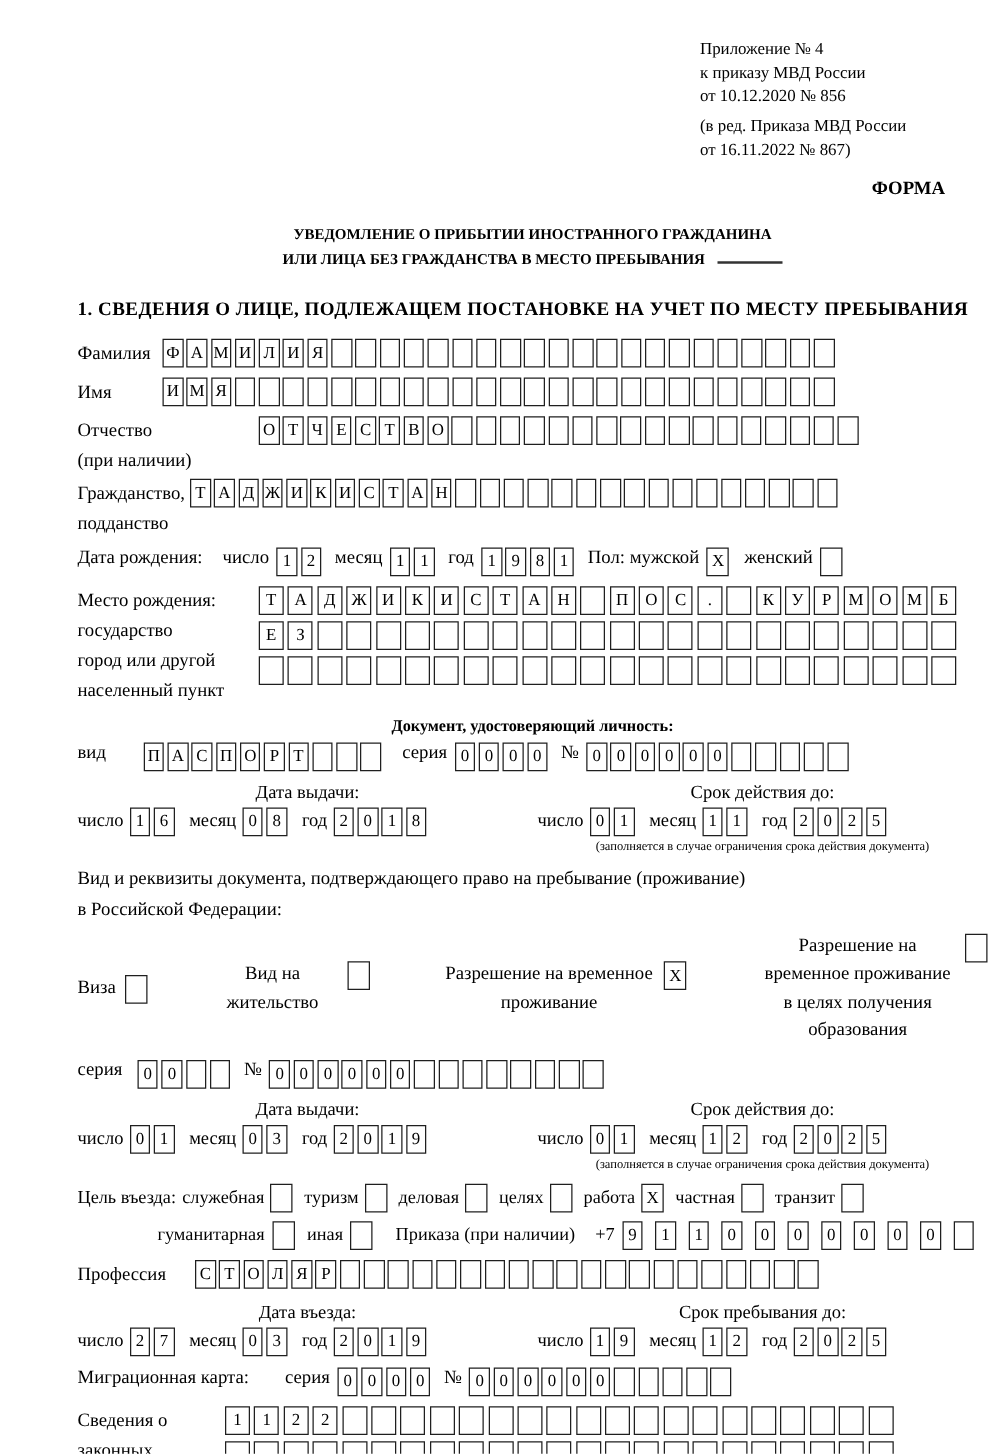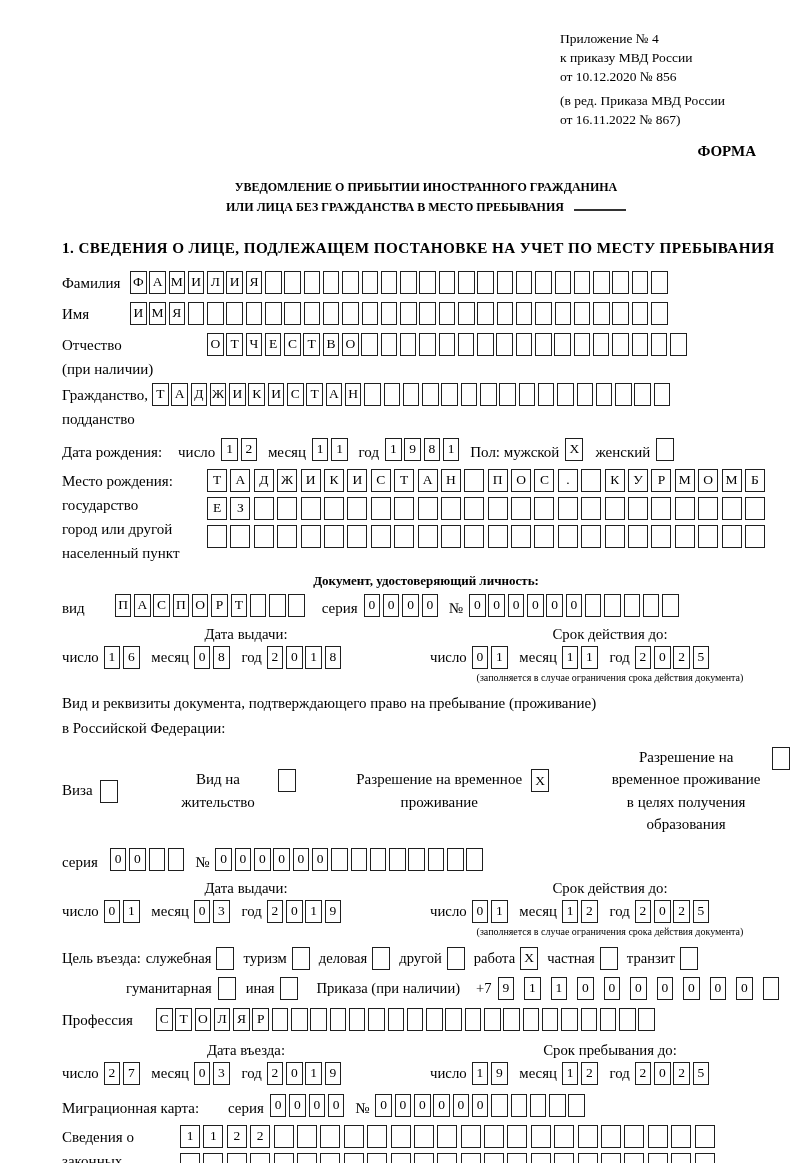--- a/index.html
+++ b/index.html
@@ -29,21 +29,21 @@
   .cell {
     width:16.5px; height:23px; flex:none;
     border:1.6px solid #1f1f1f; margin-right:2.8px;
     display:flex; align-items:center; justify-content:center;
     font-size:13.5px; line-height:1;
   }
   .cells-wide .cell { width:20px; margin-right:3.4px; }
   .cbox { margin-right:0; width:18px; }
 
   
-  .inline-row { display:flex; align-items:flex-end; margin-top:7px; font-size:15px; }
+  .inline-row { display:flex; align-items:flex-start; margin-top:7px; font-size:15px; }
   .inline-row .t { margin-right:6px; white-space:nowrap; }
   .inline-row .cells { margin-right:8px; }
 
   
   .date-block { margin-top:9px; display:flex; }
   .date-col-l { width:368px; flex:none; }
   .date-col-r { flex:1; }
   .date-header { text-align:center; font-size:14.8px; }
   .date-row { display:flex; align-items:center; margin-top:3px; font-size:14.8px; }
   .date-row .t { margin-right:5px; white-space:nowrap; }
@@ -533,21 +533,21 @@
   </div>
 
   <div class="purpose-row">
     <span class="t">Цель въезда:</span>
     <span class="t">служебная</span>
     <span class="cell cbox"></span>
     <span class="t">туризм</span>
     <span class="cell cbox"></span>
     <span class="t">деловая</span>
     <span class="cell cbox"></span>
-    <span class="t">другой</span>
+    <span class="t">целях</span>
     <span class="cell cbox"></span>
     <span class="t">работа</span>
     <span class="cell cbox">X</span>
     <span class="t">частная</span>
     <span class="cell cbox"></span>
     <span class="t">транзит</span>
     <span class="cell cbox"></span>
   </div>
 
   <div class="phone-row">

